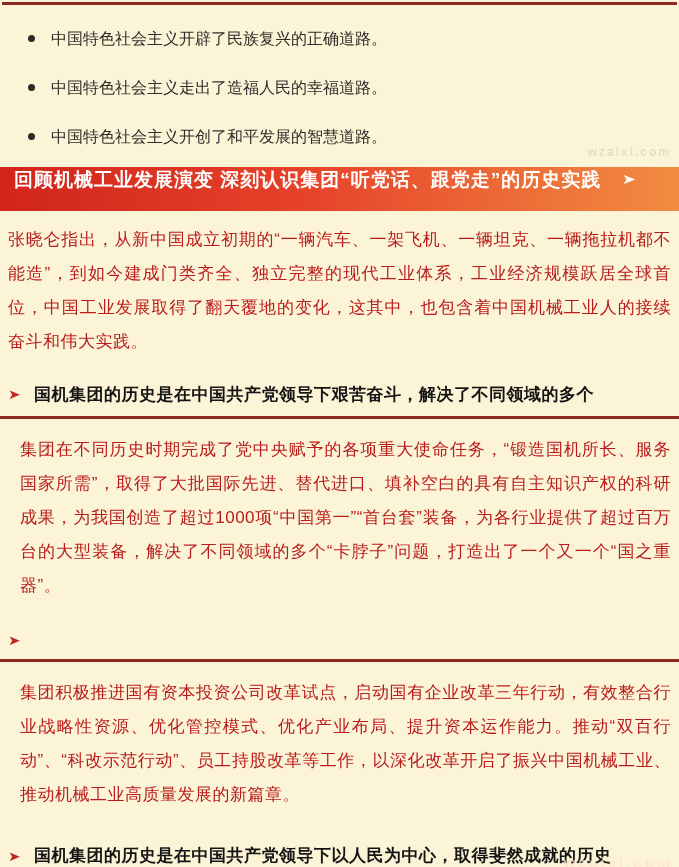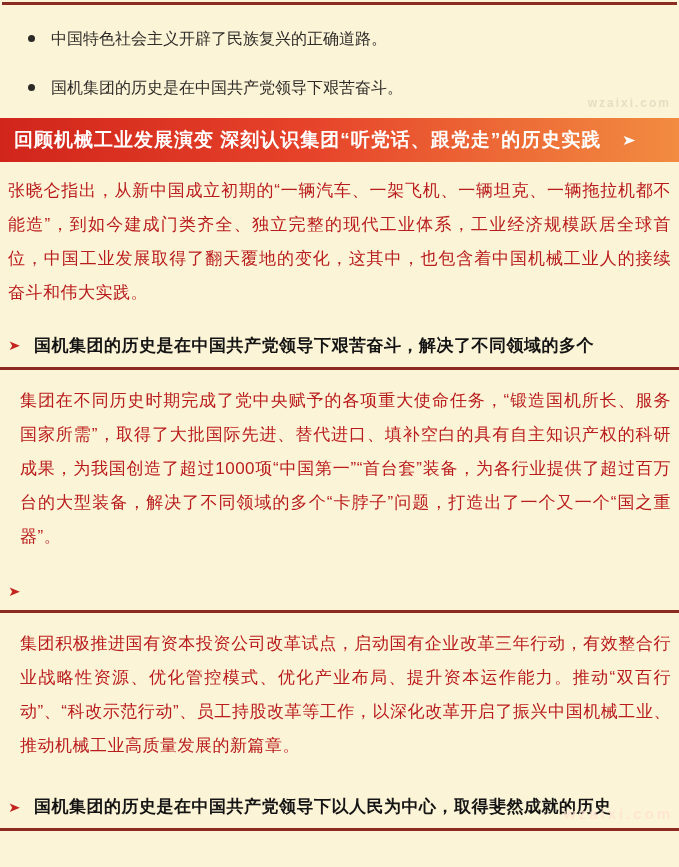--- a/index.html
+++ b/index.html
@@ -25,21 +25,21 @@
   }
   .bullets li:last-child{margin-bottom:0;}
   .dot{
     flex:0 0 auto;width:7px;height:7px;border-radius:50%;
     background:#2b2a27;margin:5px 16px 0 0;
   }
 
   
   .banner{
     position:relative;
-    height:44px;display:flex;align-items:center;
+    height:44px;display:flex;
     background:linear-gradient(90deg,#d1251b 0%,#e6432a 45%,#f28c41 100%);
     color:#ffffff;font-weight:bold;font-size:19px;letter-spacing:1px;
     padding:0 0 0 14px;
   }
   .banner .banner-arrow{
     margin-left:auto;margin-right:42px;
     font-size:17px;font-weight:normal;transform:scaleY(.85);
   }
   .wm-top{
     position:absolute;top:-22px;right:8px;
@@ -83,21 +83,25 @@
 
   <div class="top-rule"></div>
 
   <ul class="bullets">
     <li>
       <span class="dot"></span>
       <span>中国特色社会主义开辟了民族复兴的正确道路。</span>
     </li>
     <li>
       <span class="dot"></span>
-      <span>国机集团的历史是在中国共产党领导下艰苦奋斗。</span>
+      <span>中国特色社会主义走出了造福人民的幸福道路。</span>
+    </li>
+    <li>
+      <span class="dot"></span>
+      <span>中国特色社会主义开创了和平发展的智慧道路。</span>
     </li>
   </ul>
 
   <div class="banner">
     <span class="wm-top">wzaixi.com</span>
     <span>回顾机械工业发展演变  深刻认识集团“听党话、跟党走”的历史实践</span>
     <span class="banner-arrow">➤</span>
   </div>
 
   <p class="para p1">张晓仑指出，从新中国成立初期的“一辆汽车、一架飞机、一辆坦克、一辆拖拉机都不能造”，到如今建成门类齐全、独立完整的现代工业体系，工业经济规模跃居全球首位，中国工业发展取得了翻天覆地的变化，这其中，也包含着中国机械工业人的接续奋斗和伟大实践。</p>

